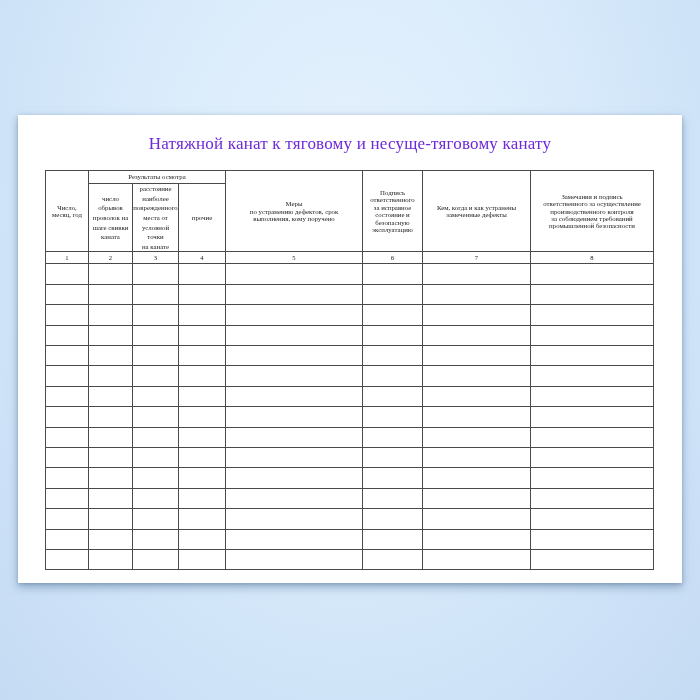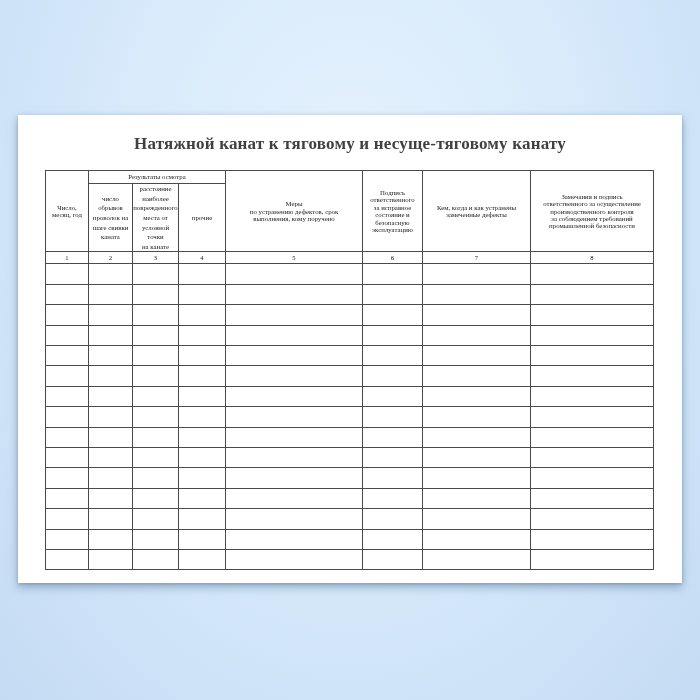--- a/index.html
+++ b/index.html
@@ -25,22 +25,22 @@
     background: #ffffff;
     box-shadow: 0 4px 9px rgba(90, 120, 155, 0.55), 0 1px 3px rgba(90, 120, 155, 0.4);
   }
   .doc-title {
     position: absolute;
     top: 19px;
     left: 0;
     width: 100%;
     text-align: center;
     font-size: 17px;
-    font-weight: bold;
-    color: #404040;
+    font-weight: normal;
+    color: #6d28d9;
     letter-spacing: 0.2px;
     white-space: nowrap;
   }
   table.journal {
     position: absolute;
     left: 27px;
     top: 55px;
     width: 608px;
     border-collapse: collapse;
     table-layout: fixed;

